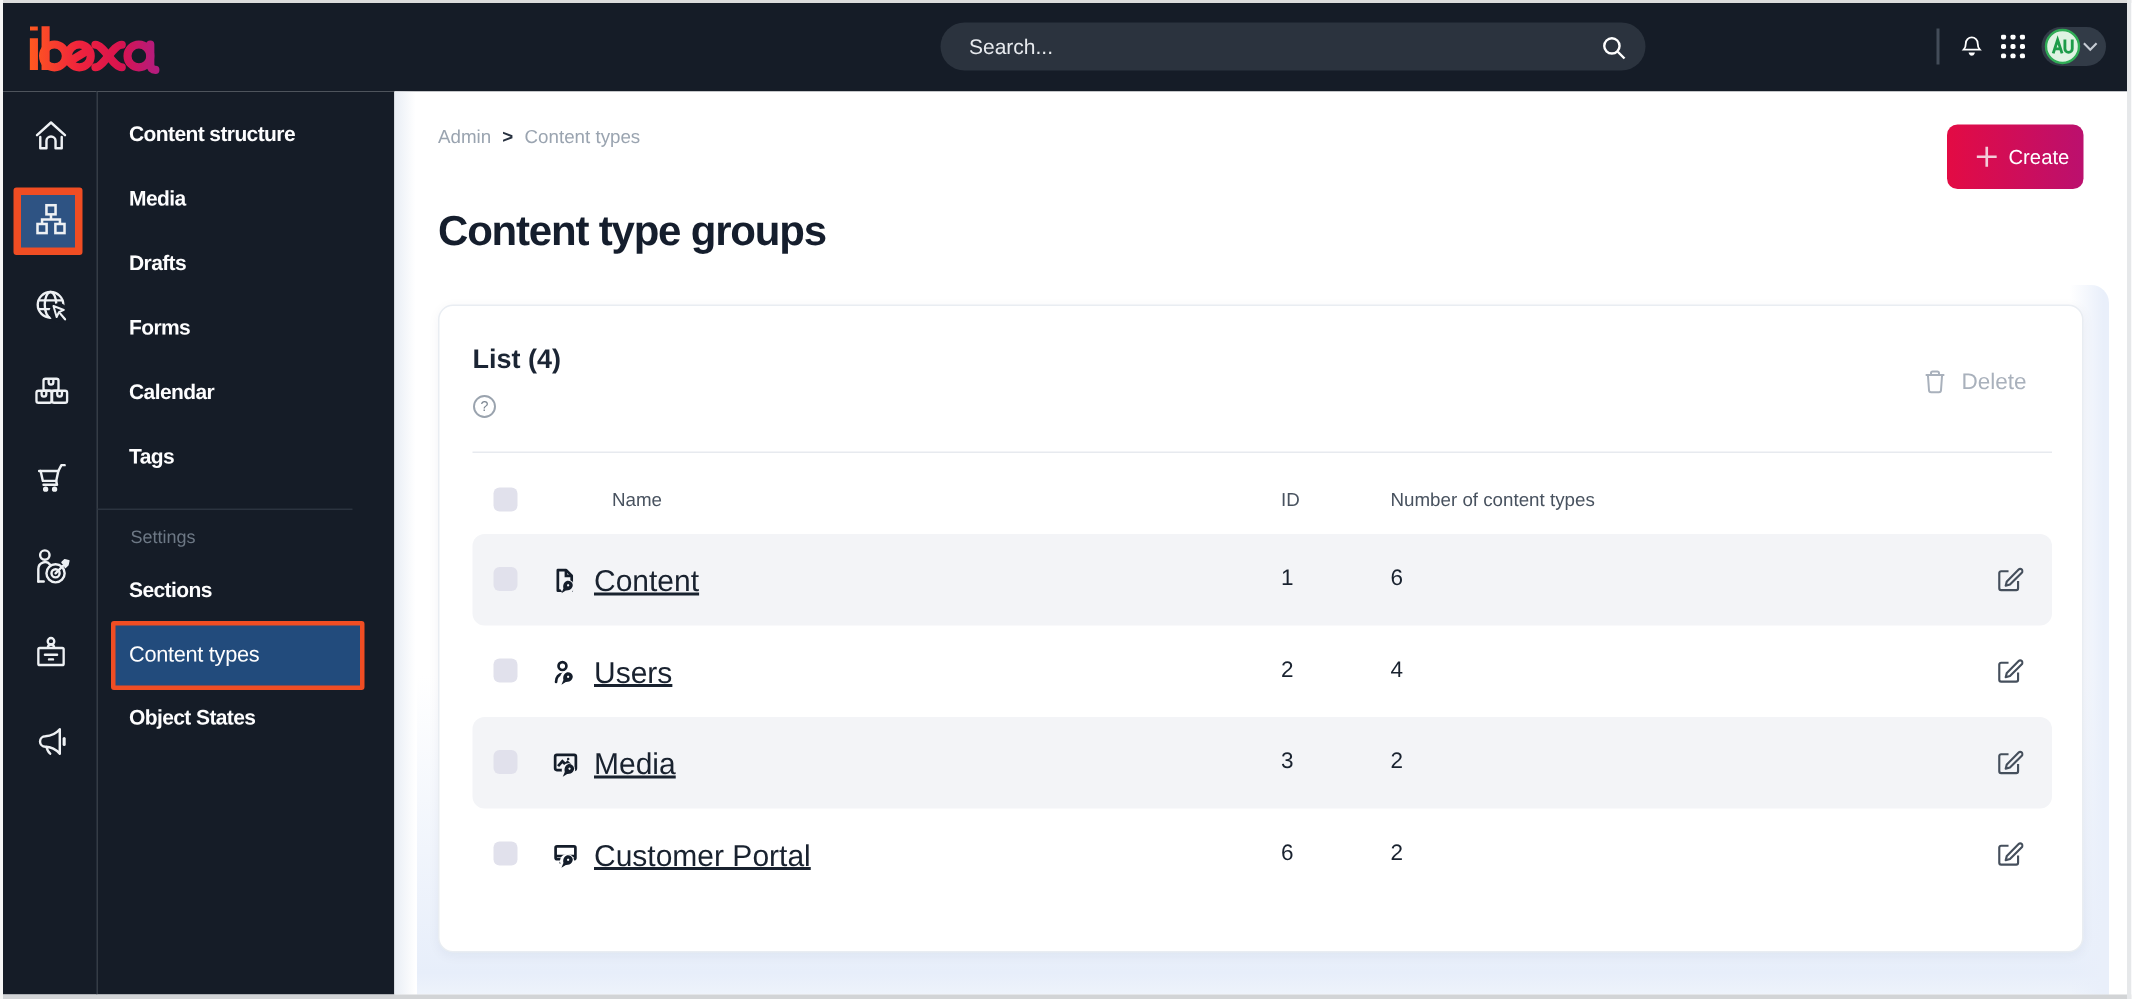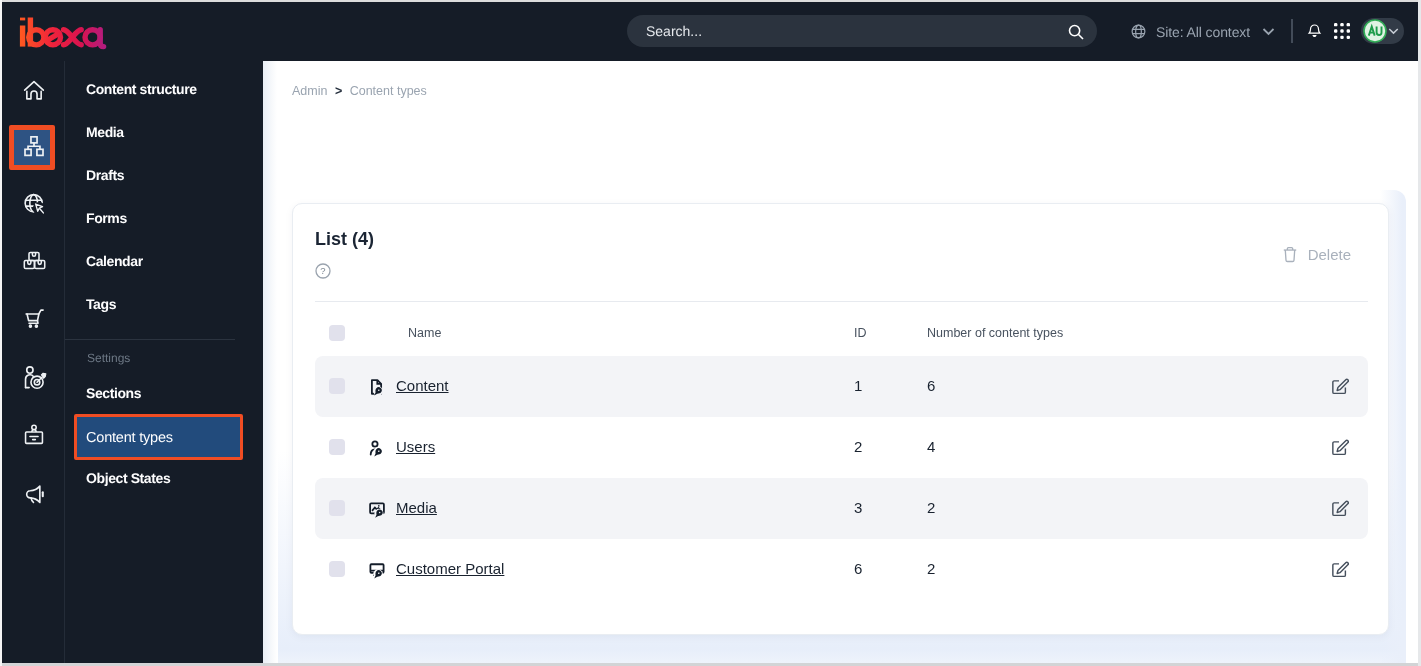--- a/index.html
+++ b/index.html
@@ -62,21 +62,21 @@
 .thead .cb, .trow .cb { position:absolute; left:14px; width:16px; height:16px; border-radius:4px; background:#e1e1ec; }
 .thead .cb { top:9px; }
 .thead .cname { position:absolute; left:81px; top:10px;margin-left:12px; }
 .thead .cid { position:absolute; left:539px; top:10px; }
 .thead .cnum { position:absolute; left:612px; top:10px; }
 .tbody { position:absolute; left:22px; top:152px; width:1053px; }
 .trow { position:absolute; left:0; width:1053px; height:61px; }
 .trow.stripe { background:#f3f4f7; border-radius:8px; }
 .trow .cb { top:22px; }
 .trow .ricon { position:absolute; left:53px; top:22px; }
-.trow .nm { position:absolute; left:81px; top:21px; font-size:15px; color:#19222f; text-decoration:underline; }
+.trow .nm { position:absolute; left:81px; top:21px; font-size:20px; color:#19222f; text-decoration:underline; }
 .trow .id { position:absolute; left:539px; top:21px; font-size:15px; color:#19222f; }
 .trow .num { position:absolute; left:612px; top:21px; font-size:15px; color:#19222f; }
 .trow .edit { position:absolute; left:1015px; top:20px; }
 </style>
 </head>
 <body>
 <div class="edge-top"></div>
 <div class="edge-bottom"></div>
 <div class="edge-left"></div>
 <div class="edge-right"></div>
@@ -104,31 +104,20 @@
         <path d="M85.2 21.7 V35 C85.2 37.4 86.4 38.6 88.6 38.6" stroke-linecap="round"></path>
       </g>
     </svg>
     <div class="search">
       <div class="ph">Search...</div>
       <svg class="mag" width="18" height="18" viewBox="0 0 18 18" fill="none" stroke="#ffffff" stroke-width="1.6">
           <circle cx="7.6" cy="7.6" r="5.1"></circle>
           <path d="M11.5 11.5 L16 16"></path>
         </svg>
     </div>
-    <div class="ctx">
-      <svg width="17" height="17" viewBox="0 0 24 24" fill="none" stroke="#99a3af" stroke-width="1.7">
-          <circle cx="12" cy="12" r="9"></circle>
-          <ellipse cx="12" cy="12" rx="4" ry="9"></ellipse>
-          <path d="M3.5 9h17M3.5 15h17"></path>
-        </svg>
-      <span class="txt">Site: All context</span>
-      <svg class="chev" width="13" height="9" viewBox="0 0 13 9" fill="none" stroke="#99a3af" stroke-width="1.8">
-          <path d="M1.5 2 L6.5 7 L11.5 2"></path>
-        </svg>
-    </div>
     <div class="vr"></div>
     <svg class="bell" width="17" height="18" viewBox="0 0 24 24" fill="none" stroke="#ffffff" stroke-width="1.7">
         <path d="M12 3.5a5.6 5.6 0 0 1 5.6 5.6c0 3.6 1 4.8 2 5.9H4.4c1-1.1 2-2.3 2-5.9A5.6 5.6 0 0 1 12 3.5z"></path>
         <path d="M10.2 18.5a1.9 1.9 0 0 0 3.6 0z" fill="#ffffff"></path>
       </svg>
     <svg class="grid9" width="16" height="16" viewBox="0 0 19 19" fill="#ffffff">
         <g>
       <rect x="0" y="0" width="4" height="4" rx="1.4"></rect>
           <rect x="7.5" y="0" width="4" height="4" rx="1.4"></rect>
           <rect x="15" y="0" width="4" height="4" rx="1.4"></rect>
@@ -224,20 +213,27 @@
     <div class="mlabel">Settings</div>
     <div class="mitem" style="top:324px">Sections</div>
     <div class="mitem sel" style="top:368px">Content types</div>
     <div class="mitem" style="top:409px">Object States</div>
   </div>
 
   <div class="main">
     <div class="leftshade"></div>
     <div class="wrapper"></div>
     <div class="crumbs">Admin <b>&gt;</b> Content types</div>
+    <div class="createbtn">
+      <svg class="plus" width="15" height="15" viewBox="0 0 17 17" stroke="#f3cdd9" stroke-width="2" fill="none">
+          <path d="M8.5 1v15M1 8.5h15"></path>
+        </svg>
+      <span class="lbl">Create</span>
+    </div>
+    <div class="h1">Content type groups</div>
 
     <div class="card">
       <div class="ttl">List (4)</div>
       <div class="inforow">
         <svg width="16" height="16" viewBox="0 0 16 16" fill="none">
             <circle cx="8" cy="8" r="7" stroke="#9aa3ae" stroke-width="1.3"></circle>
             <text x="8" y="11.3" text-anchor="middle" font-size="9.5" fill="#7c8691" font-family="Liberation Sans, sans-serif">?</text>
           </svg>
       </div>
       <div class="delctl">

